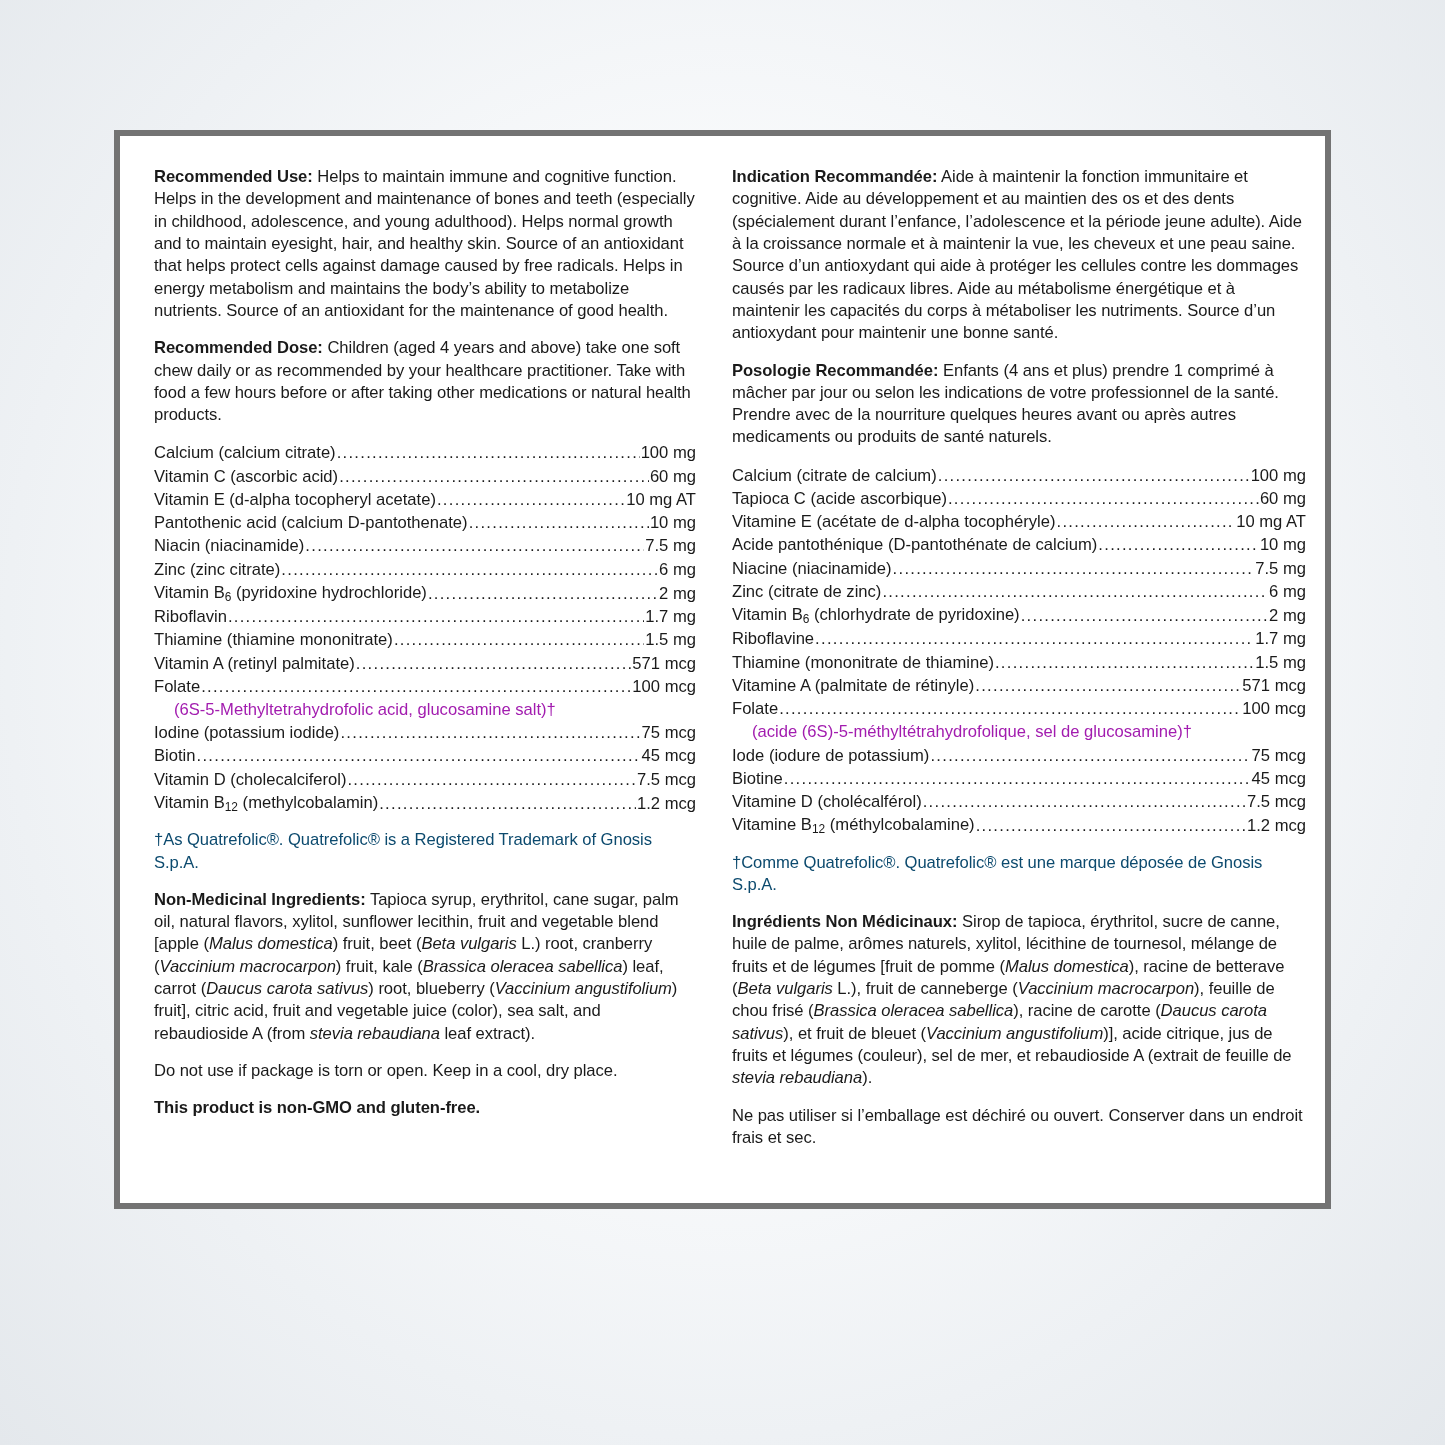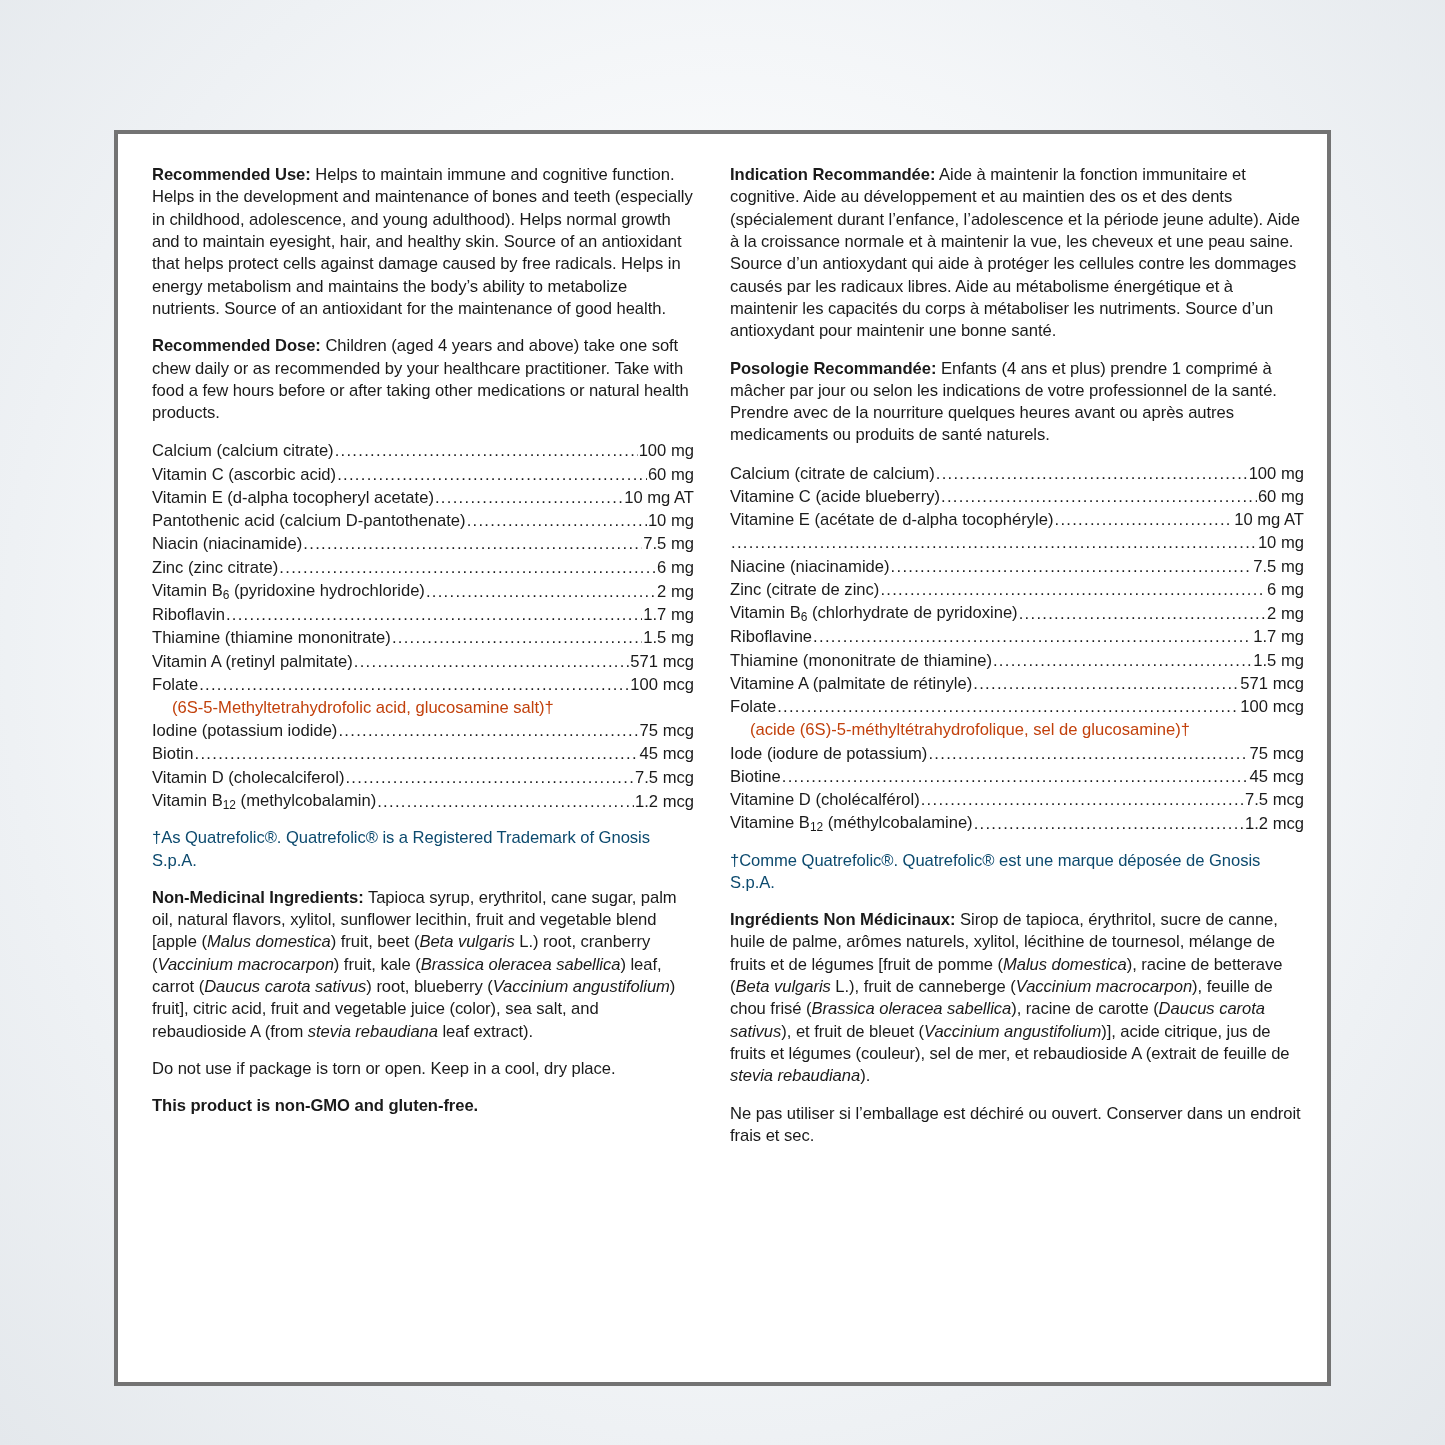--- a/index.html
+++ b/index.html
@@ -11,23 +11,23 @@
     height: 1445px;
     background: radial-gradient(ellipse at 50% 45%, #ffffff 0%, #fbfcfd 35%, #eef1f4 70%, #e4e8ec 100%);
     font-family: "Liberation Sans", sans-serif;
     -webkit-font-smoothing: antialiased;
   }
   .label-panel {
     position: absolute;
     left: 114px;
     top: 130px;
     width: 1217px;
-    height: 1256px;
+    height: 1079px;
     background: #ffffff;
-    border: 4px solid #737373;
+    border: 6px solid #737373;
     box-sizing: border-box;
   }
   .cols {
     display: flex;
     padding: 30px 34px 20px 34px;
     box-sizing: border-box;
     height: 100%;
   }
   .col {
     box-sizing: border-box;
@@ -71,21 +71,21 @@
     overflow: hidden;
     white-space: nowrap;
     letter-spacing: 1.3px;
     color: #1a1a1a;
     margin: 0 1px;
     font-size: 16.6px;
   }
   .ing-amt { flex: 0 0 auto; }
   .ing-sub {
     font-size: 16.6px;
-    color: #c2410c;
+    color: #a21caf;
     line-height: 1.40;
     padding-left: 20px;
   }
   sub {
     font-size: 0.72em;
     vertical-align: -0.22em;
   }
   .footnote {
     font-size: 16.6px;
     line-height: 1.345;
@@ -201,30 +201,31 @@
       <p class="para"><b>Posologie Recommandée:</b><span> Enfants (4 ans et plus) prendre 1 comprimé à mâcher par jour ou selon les indications de votre professionnel de la santé. Prendre avec de la nourriture quelques heures avant ou après autres medicaments ou produits de santé naturels.</span></p>
 
 
       <div class="ing-list">
         <div class="ing-row">
             <span class="ing-name">Calcium (citrate de calcium)</span>
             <span class="dots">..................................................................................................</span>
             <span class="ing-amt">100 mg</span>
           </div>
         <div class="ing-row">
-            <span class="ing-name">Vitamine C (acide blueberry)</span>
+            <span class="ing-name">Tapioca C (acide ascorbique)</span>
             <span class="dots">..................................................................................................</span>
             <span class="ing-amt">60 mg</span>
           </div>
         <div class="ing-row">
             <span class="ing-name">Vitamine E (acétate de d-alpha tocophéryle)</span>
             <span class="dots">..................................................................................................</span>
             <span class="ing-amt">10 mg AT</span>
           </div>
         <div class="ing-row">
+            <span class="ing-name">Acide pantothénique (D-pantothénate de calcium)</span>
             <span class="dots">..................................................................................................</span>
             <span class="ing-amt">10 mg</span>
           </div>
         <div class="ing-row">
             <span class="ing-name">Niacine (niacinamide)</span>
             <span class="dots">..................................................................................................</span>
             <span class="ing-amt">7.5 mg</span>
           </div>
         <div class="ing-row">
             <span class="ing-name">Zinc (citrate de zinc)</span>

